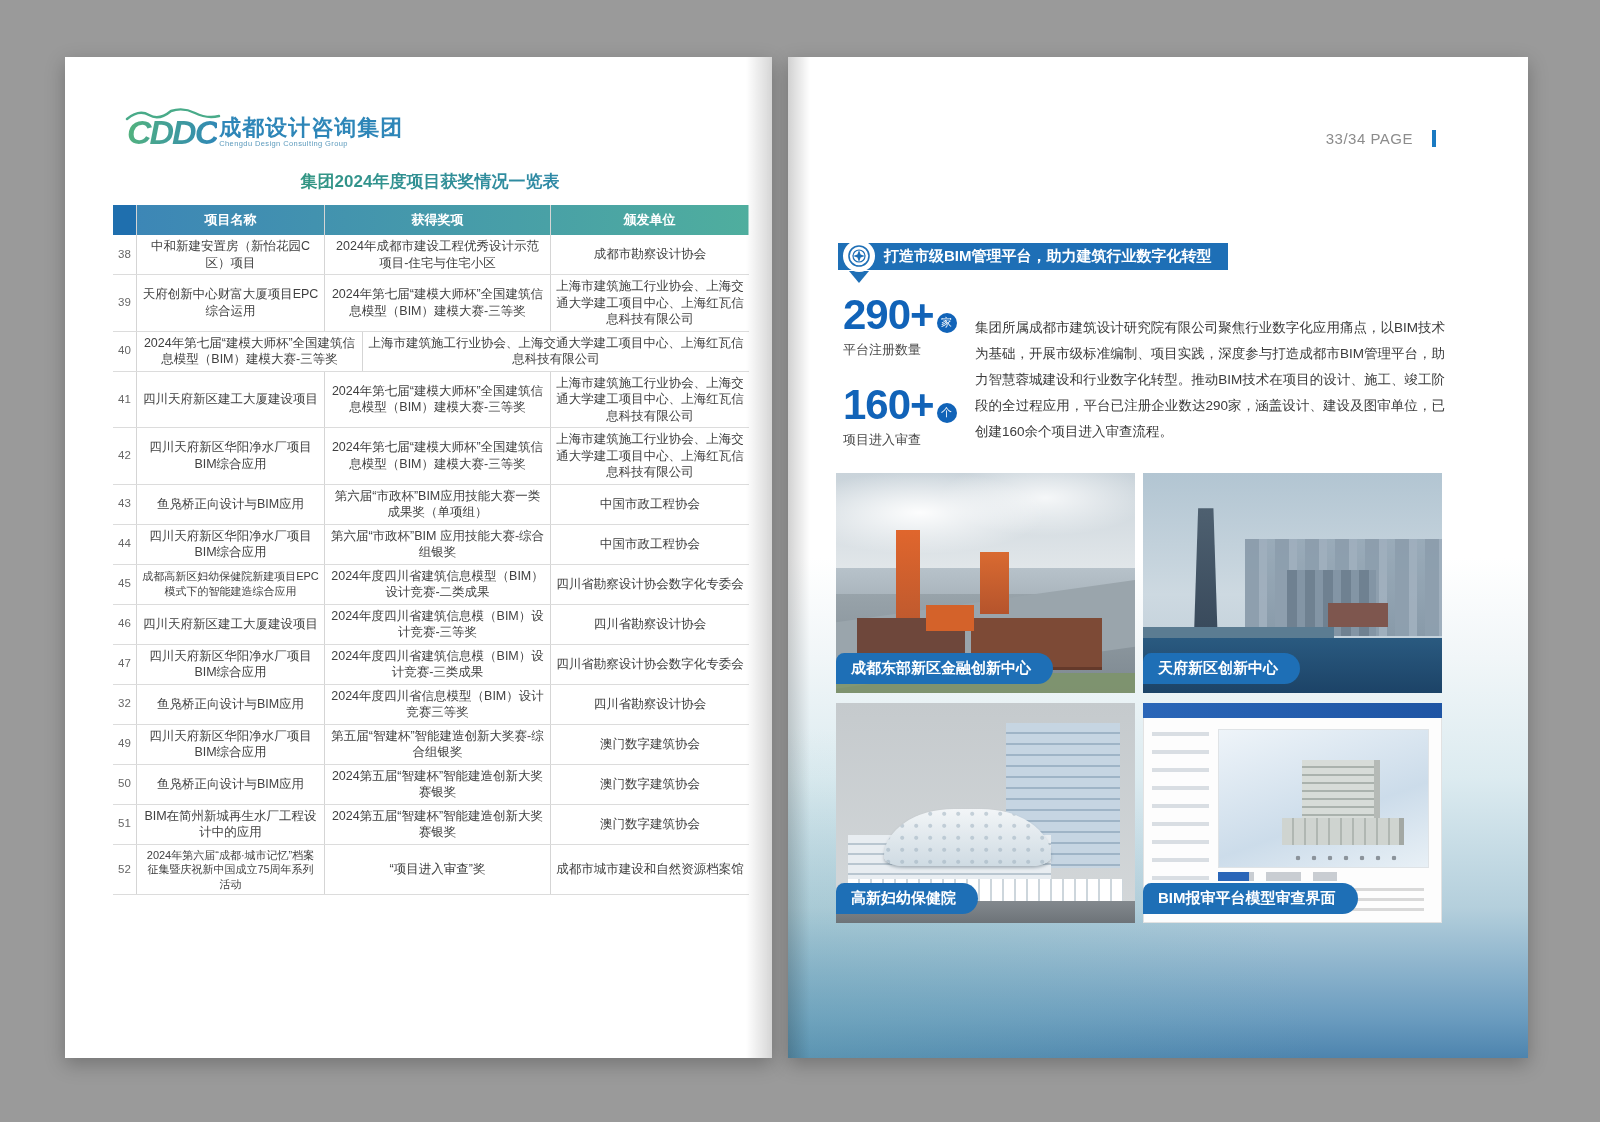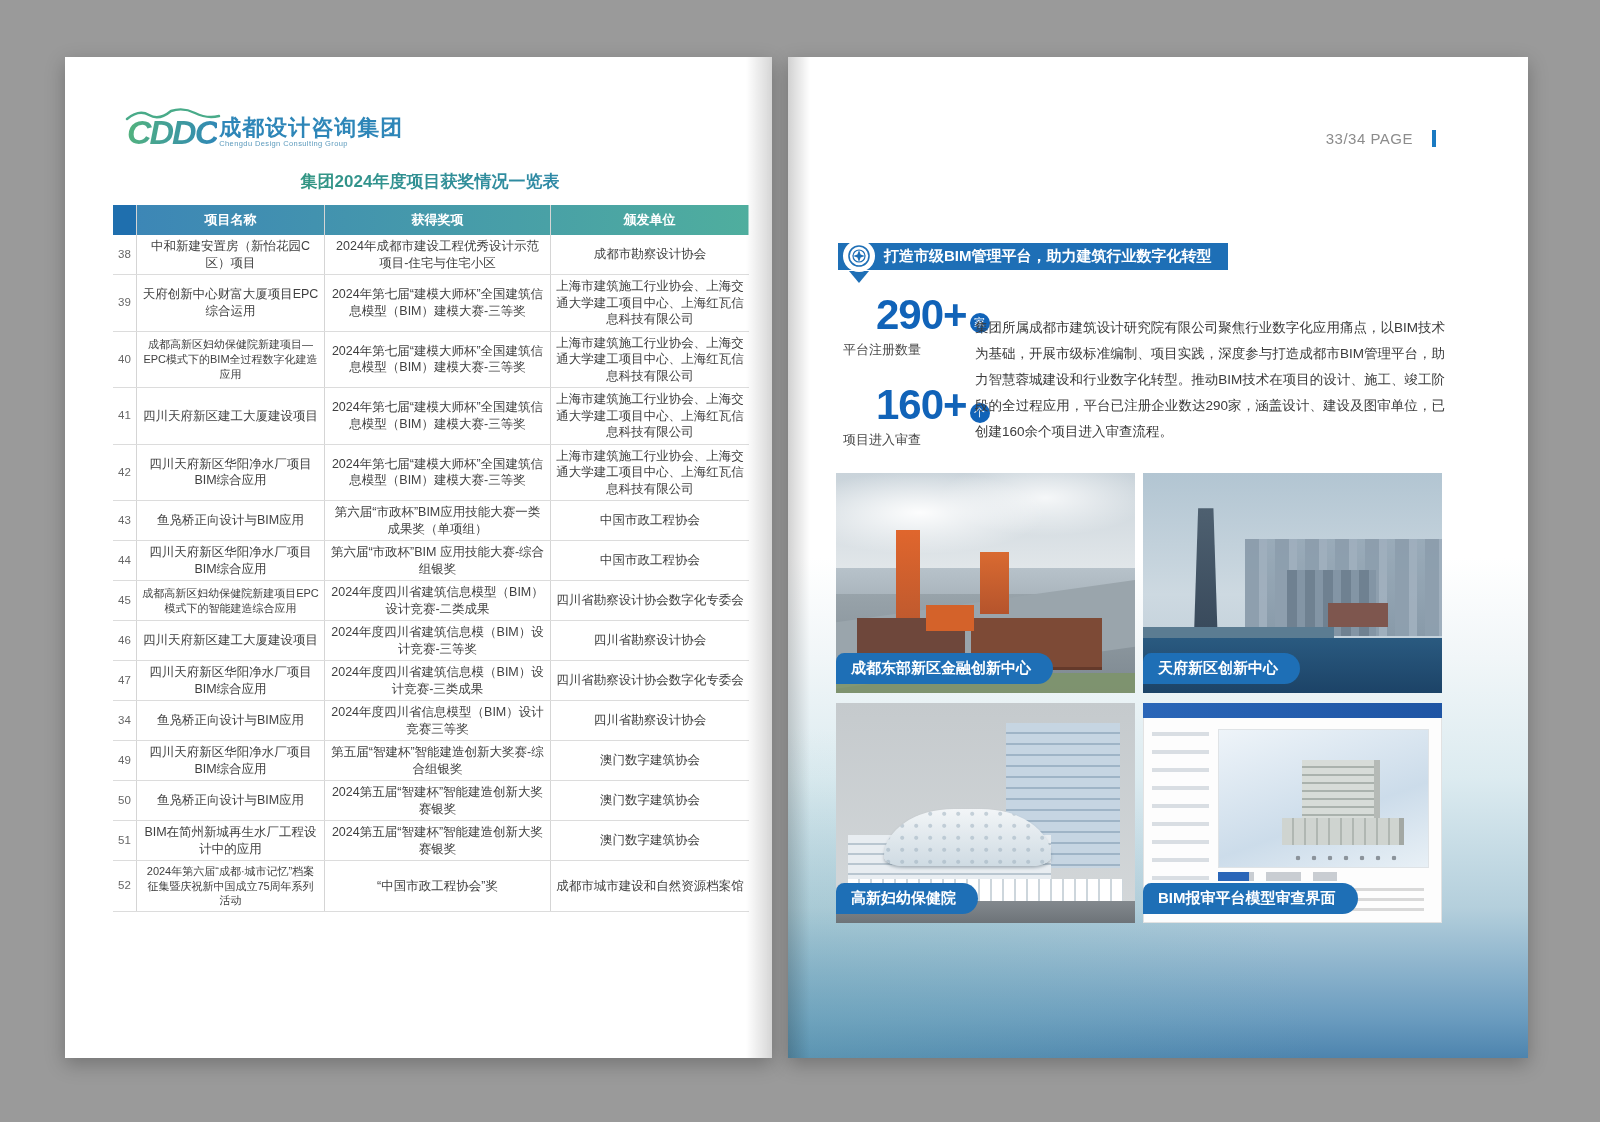--- a/index.html
+++ b/index.html
@@ -55,21 +55,21 @@
 
   .banner{position:absolute;left:50px;top:186px;height:27px;display:flex;align-items:center;
       background:#1e6fb6;color:#fff;font-size:15px;font-weight:bold;
       padding:0 16px 0 46px;white-space:nowrap;}
   .banner-badge{position:absolute;left:5px;top:-3px;width:32px;height:32px;border-radius:50%;
       background:#fff;display:flex;align-items:center;justify-content:center;z-index:2;}
   .banner-tail{position:absolute;left:11px;top:28px;width:0;height:0;
       border-left:10px solid transparent;border-right:10px solid transparent;border-top:12px solid #1e6fb6;}
 
   .stats{position:absolute;left:55px;top:238px;display:flex;flex-direction:column;gap:26px;}
-  .stat-value-row{display:flex;align-items:flex-end;gap:3px;margin-left:33px;}
+  .stat-value-row{display:flex;align-items:flex-end;gap:3px;}
   .stat-value{font-size:42px;font-weight:800;color:#1163b8;line-height:.95;letter-spacing:-1px;}
   .stat-unit{width:20px;height:20px;border-radius:50%;background:#1163b8;color:#fff;font-size:11px;
       display:flex;align-items:center;justify-content:center;margin-bottom:2px;}
   .stat-label{font-size:13px;color:#4a4a4a;margin-top:6px;}
 
   .body-paragraph{position:absolute;left:187px;top:258px;width:470px;font-size:13.5px;line-height:1.92;
       color:#3a3a3a;text-align:justify;}
 
   .photo-grid{position:absolute;left:48px;top:416px;width:644px;display:grid;
       grid-template-columns:299px 299px;grid-auto-rows:220px;column-gap:8px;row-gap:10px;z-index:2;}
@@ -176,21 +176,20 @@
             <div class="tcell issuer">成都市勘察设计协会</div>
           </div>
           <div class="trow">
             <div class="tcell no">39</div>
             <div class="tcell project">天府创新中心财富大厦项目EPC综合运用</div>
             <div class="tcell award">2024年第七届“建模大师杯”全国建筑信息模型（BIM）建模大赛-三等奖</div>
             <div class="tcell issuer">上海市建筑施工行业协会、上海交通大学建工项目中心、上海红瓦信息科技有限公司</div>
           </div>
           <div class="trow">
             <div class="tcell no">40</div>
-            <div class="tcell project small">成都高新区妇幼保健院新建项目—EPC模式下的BIM全过程数字化建造应用</div>
             <div class="tcell award">2024年第七届“建模大师杯”全国建筑信息模型（BIM）建模大赛-三等奖</div>
             <div class="tcell issuer">上海市建筑施工行业协会、上海交通大学建工项目中心、上海红瓦信息科技有限公司</div>
           </div>
           <div class="trow">
             <div class="tcell no">41</div>
             <div class="tcell project">四川天府新区建工大厦建设项目</div>
             <div class="tcell award">2024年第七届“建模大师杯”全国建筑信息模型（BIM）建模大赛-三等奖</div>
             <div class="tcell issuer">上海市建筑施工行业协会、上海交通大学建工项目中心、上海红瓦信息科技有限公司</div>
           </div>
           <div class="trow">
@@ -223,21 +222,21 @@
             <div class="tcell award">2024年度四川省建筑信息模（BIM）设计竞赛-三等奖</div>
             <div class="tcell issuer">四川省勘察设计协会</div>
           </div>
           <div class="trow">
             <div class="tcell no">47</div>
             <div class="tcell project">四川天府新区华阳净水厂项目BIM综合应用</div>
             <div class="tcell award">2024年度四川省建筑信息模（BIM）设计竞赛-三类成果</div>
             <div class="tcell issuer">四川省勘察设计协会数字化专委会</div>
           </div>
           <div class="trow">
-            <div class="tcell no">34</div>
+            <div class="tcell no">32</div>
             <div class="tcell project">鱼凫桥正向设计与BIM应用</div>
             <div class="tcell award">2024年度四川省信息模型（BIM）设计竞赛三等奖</div>
             <div class="tcell issuer">四川省勘察设计协会</div>
           </div>
           <div class="trow">
             <div class="tcell no">49</div>
             <div class="tcell project">四川天府新区华阳净水厂项目BIM综合应用</div>
             <div class="tcell award">第五届“智建杯”智能建造创新大奖赛-综合组银奖</div>
             <div class="tcell issuer">澳门数字建筑协会</div>
           </div>
@@ -249,21 +248,21 @@
           </div>
           <div class="trow">
             <div class="tcell no">51</div>
             <div class="tcell project">BIM在简州新城再生水厂工程设计中的应用</div>
             <div class="tcell award">2024第五届“智建杯”智能建造创新大奖赛银奖</div>
             <div class="tcell issuer">澳门数字建筑协会</div>
           </div>
           <div class="trow">
             <div class="tcell no">52</div>
             <div class="tcell project small">2024年第六届“成都·城市记忆”档案征集暨庆祝新中国成立75周年系列活动</div>
-            <div class="tcell award">“中国市政工程协会”奖</div>
+            <div class="tcell award">“项目进入审查”奖</div>
             <div class="tcell issuer">成都市城市建设和自然资源档案馆</div>
           </div>
         </div>
     </div>
   </div>
 
   <div class="page page-right">
 
     <div class="page-num">
       <span class="page-num-text">33/34 PAGE</span>

